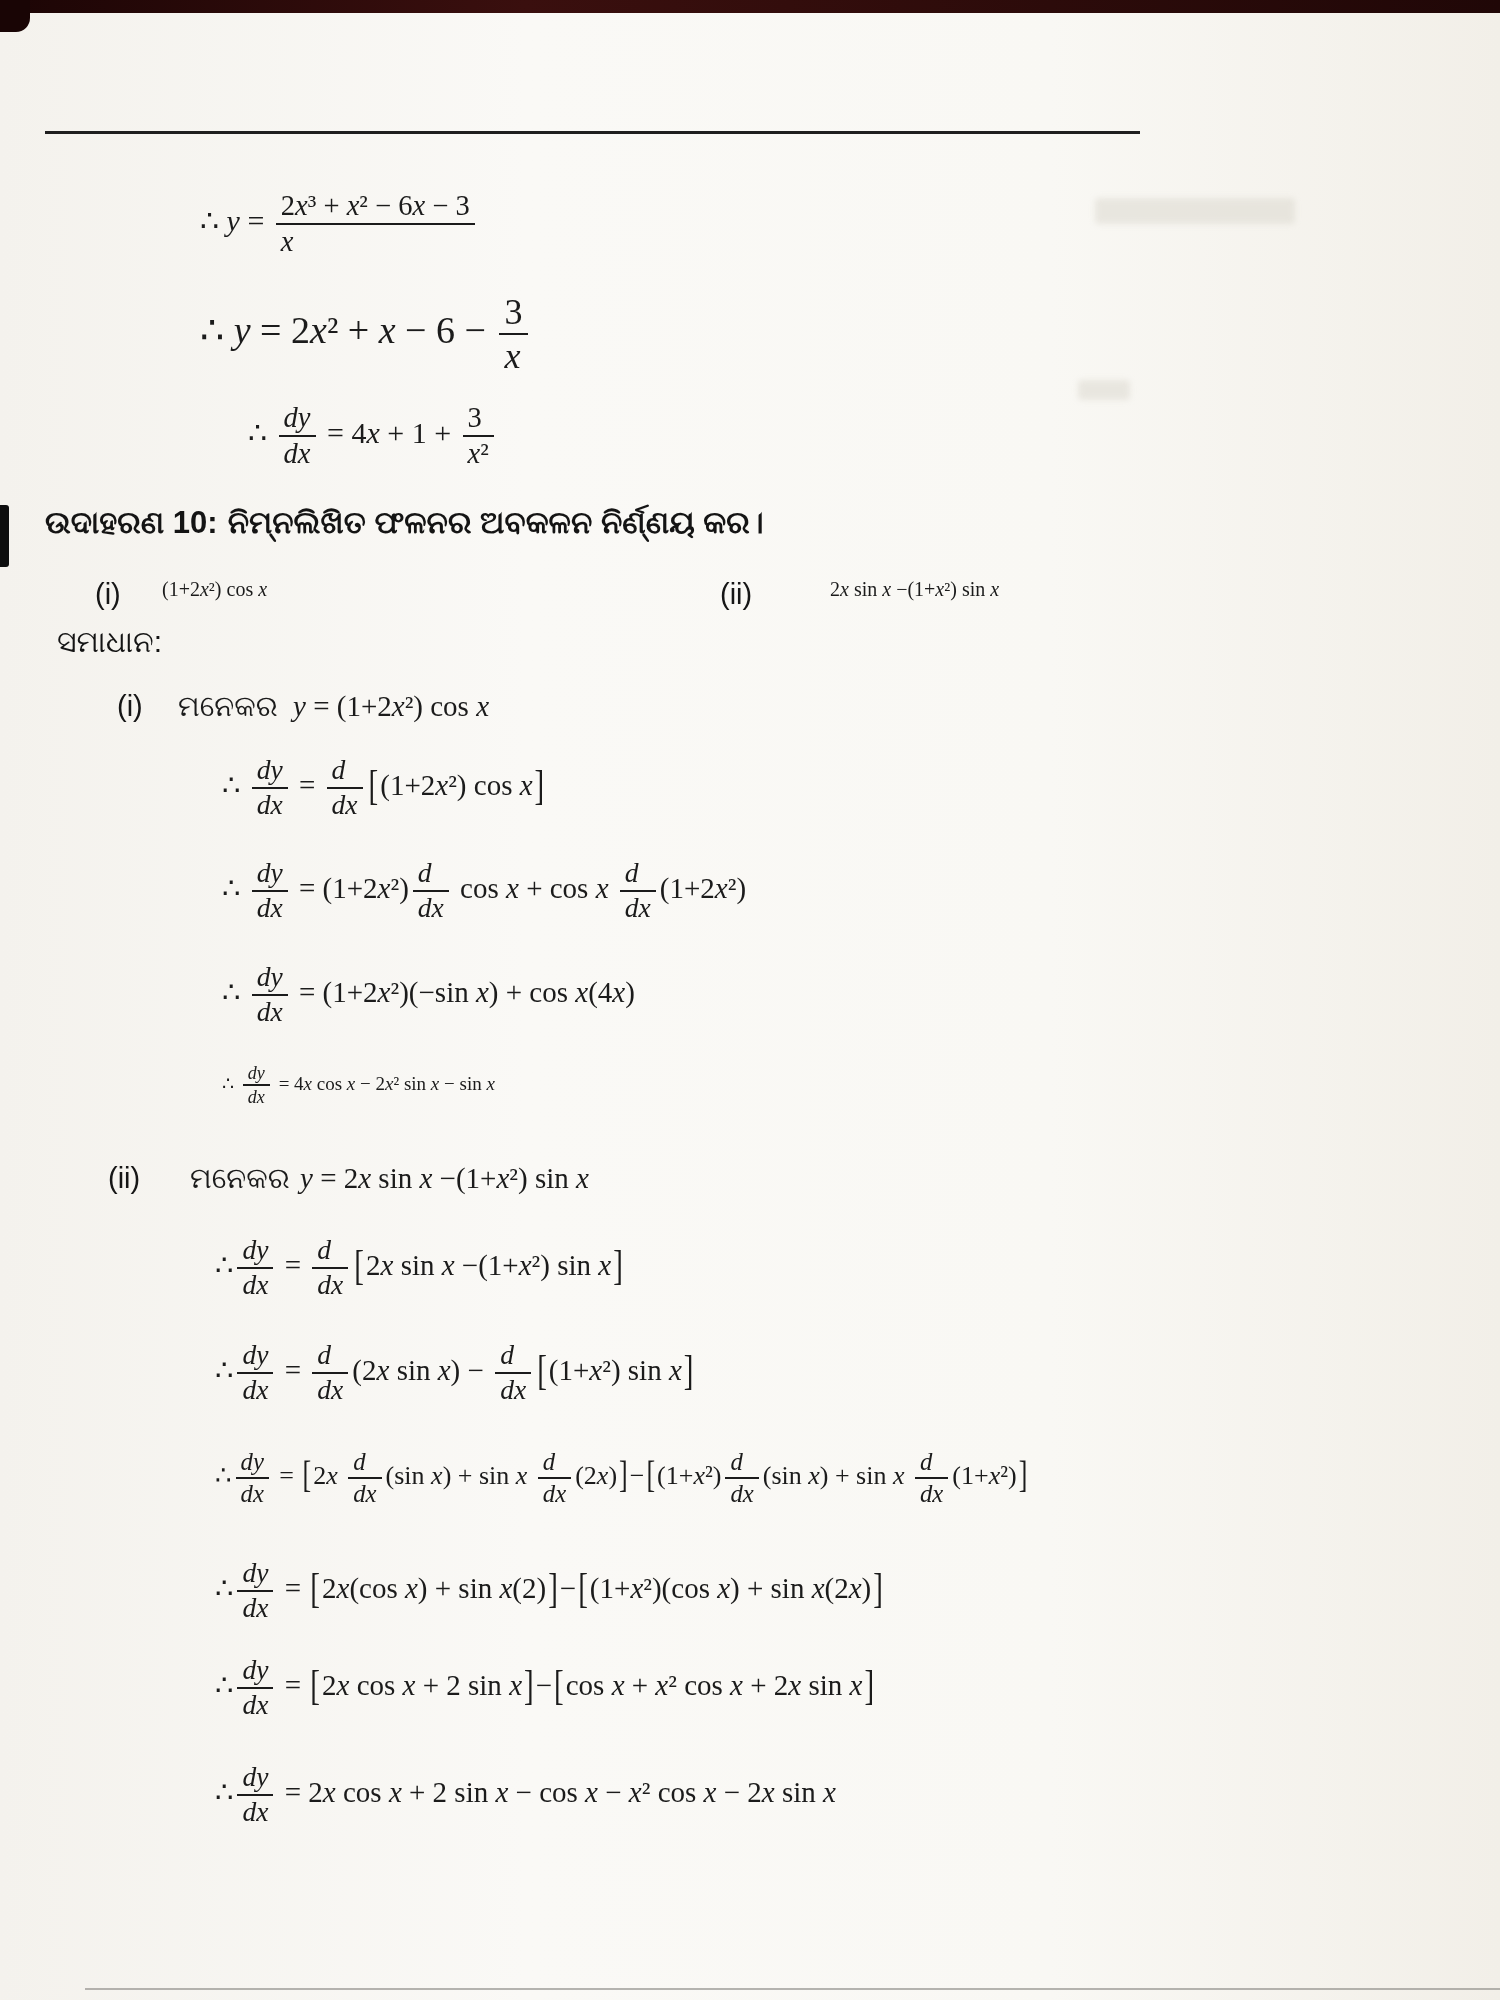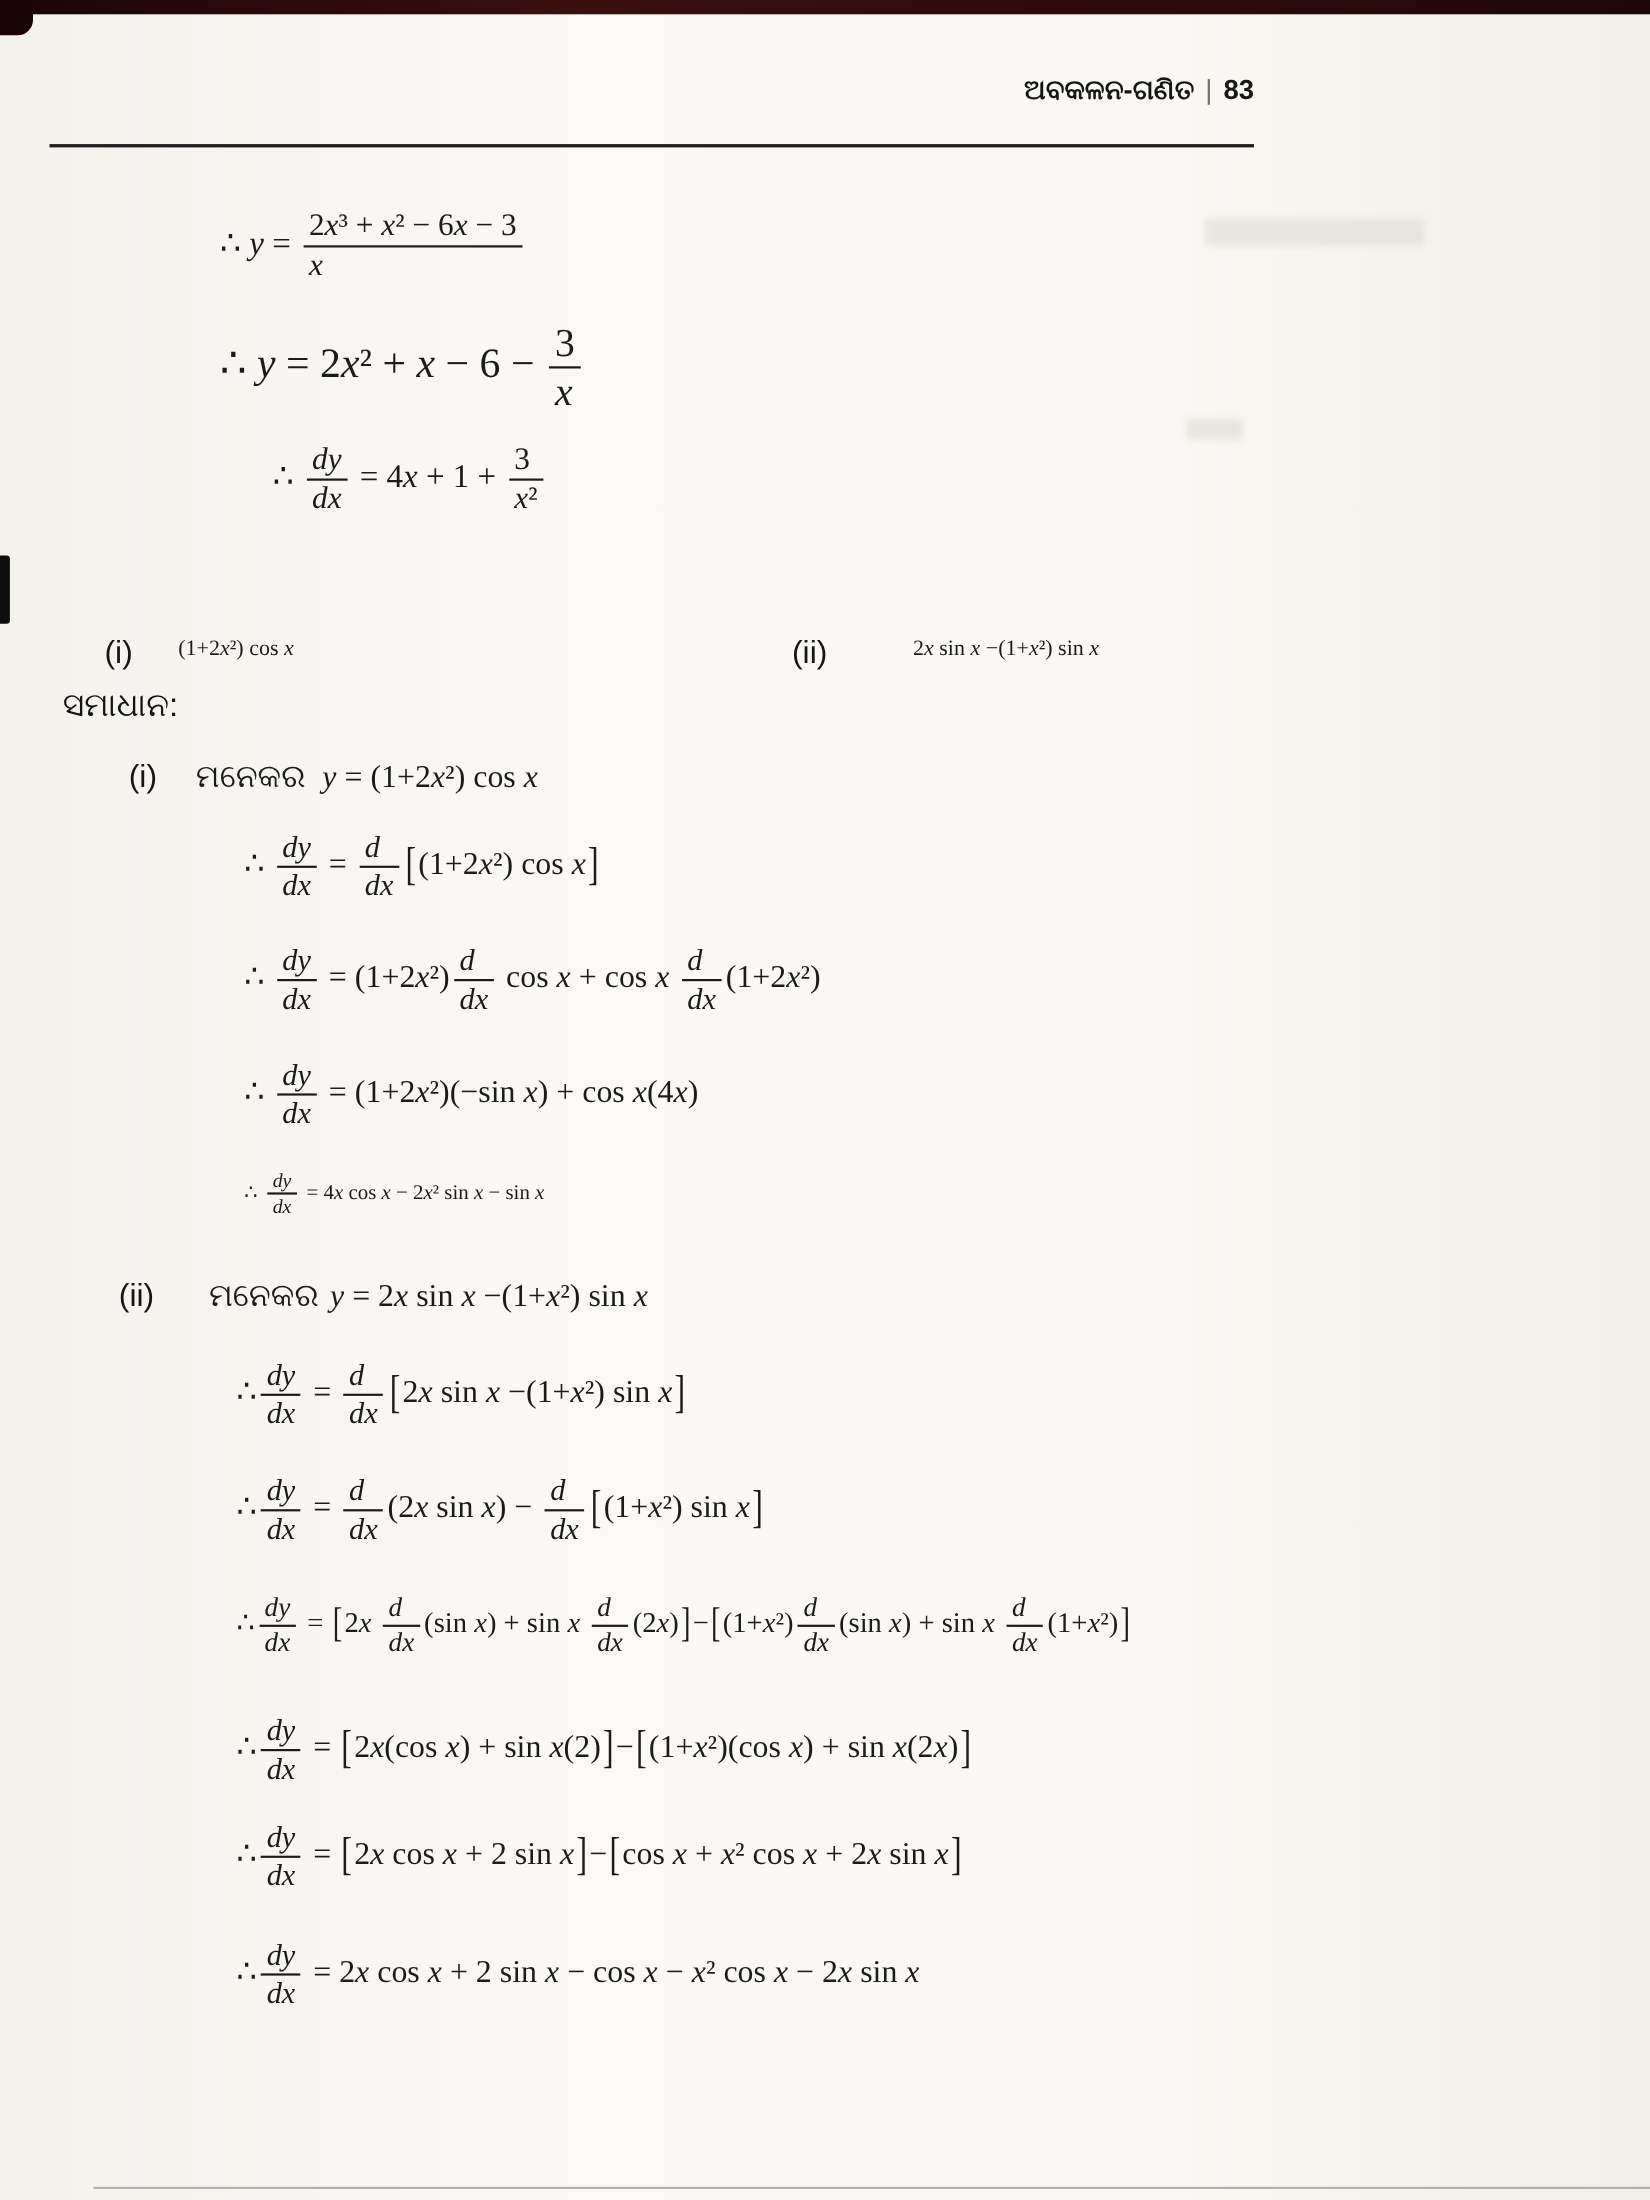--- a/index.html
+++ b/index.html
@@ -50,31 +50,31 @@
 
 <div class="page">
 
   <div class="top-band"></div>
   <div class="corner-mark"></div>
   <div class="left-mark"></div>
   <div class="bleed bleed1"></div>
   <div class="bleed bleed2"></div>
   <div class="bottom-line"></div>
 
-  <div class="header">
-    <span class="odia">ଅବକଳନ-ଗଣିତ</span><span class="sep">|</span><span>83</span>
-  </div>
   <div class="rule"></div>
 
   <div id="intro-lines">
       <div class="mathline" style="left: 200px; top: 190px; font-size: 30px;">∴ <i>y</i> = <span class="frac"><span class="num">2<i>x</i>³ + <i>x</i>² − 6<i>x</i> − 3</span><span class="den"><i>x</i></span></span></div>
       <div class="mathline" style="left: 200px; top: 292px; font-size: 38px;">∴ <i>y</i> = 2<i>x</i>² + <i>x</i> − 6 − <span class="frac"><span class="num">3</span><span class="den"><i>x</i></span></span></div>
       <div class="mathline" style="left: 200px; top: 402px; font-size: 30px; margin-left: 48px;">∴ <span class="frac"><span class="num"><i>dy</i></span><span class="den"><i>dx</i></span></span> = 4<i>x</i> + 1 + <span class="frac"><span class="num">3</span><span class="den"><i>x</i>²</span></span></div>
     </div>
 
+  <div class="heading">
+    <span>ଉଦାହରଣ 10:</span><span>ନିମ୍ନଲିଖିତ ଫଳନର ଅବକଳନ ନିର୍ଣ୍ଣୟ କର।</span>
+  </div>
 
   <div class="row" style="top:578px">
     <span class="plabel" style="left:95px">(i)</span>
     <span class="pexpr" style="left:162px">(1+2<i>x</i>²) <span class="fn">cos</span> <i>x</i></span>
     <span class="plabel" style="left:720px">(ii)</span>
     <span class="pexpr" style="left:830px">2<i>x</i> <span class="fn">sin</span> <i>x</i> −(1+<i>x</i>²) <span class="fn">sin</span> <i>x</i></span>
   </div>
 
   <div class="sol-label">ସମାଧାନ:</div>
 

